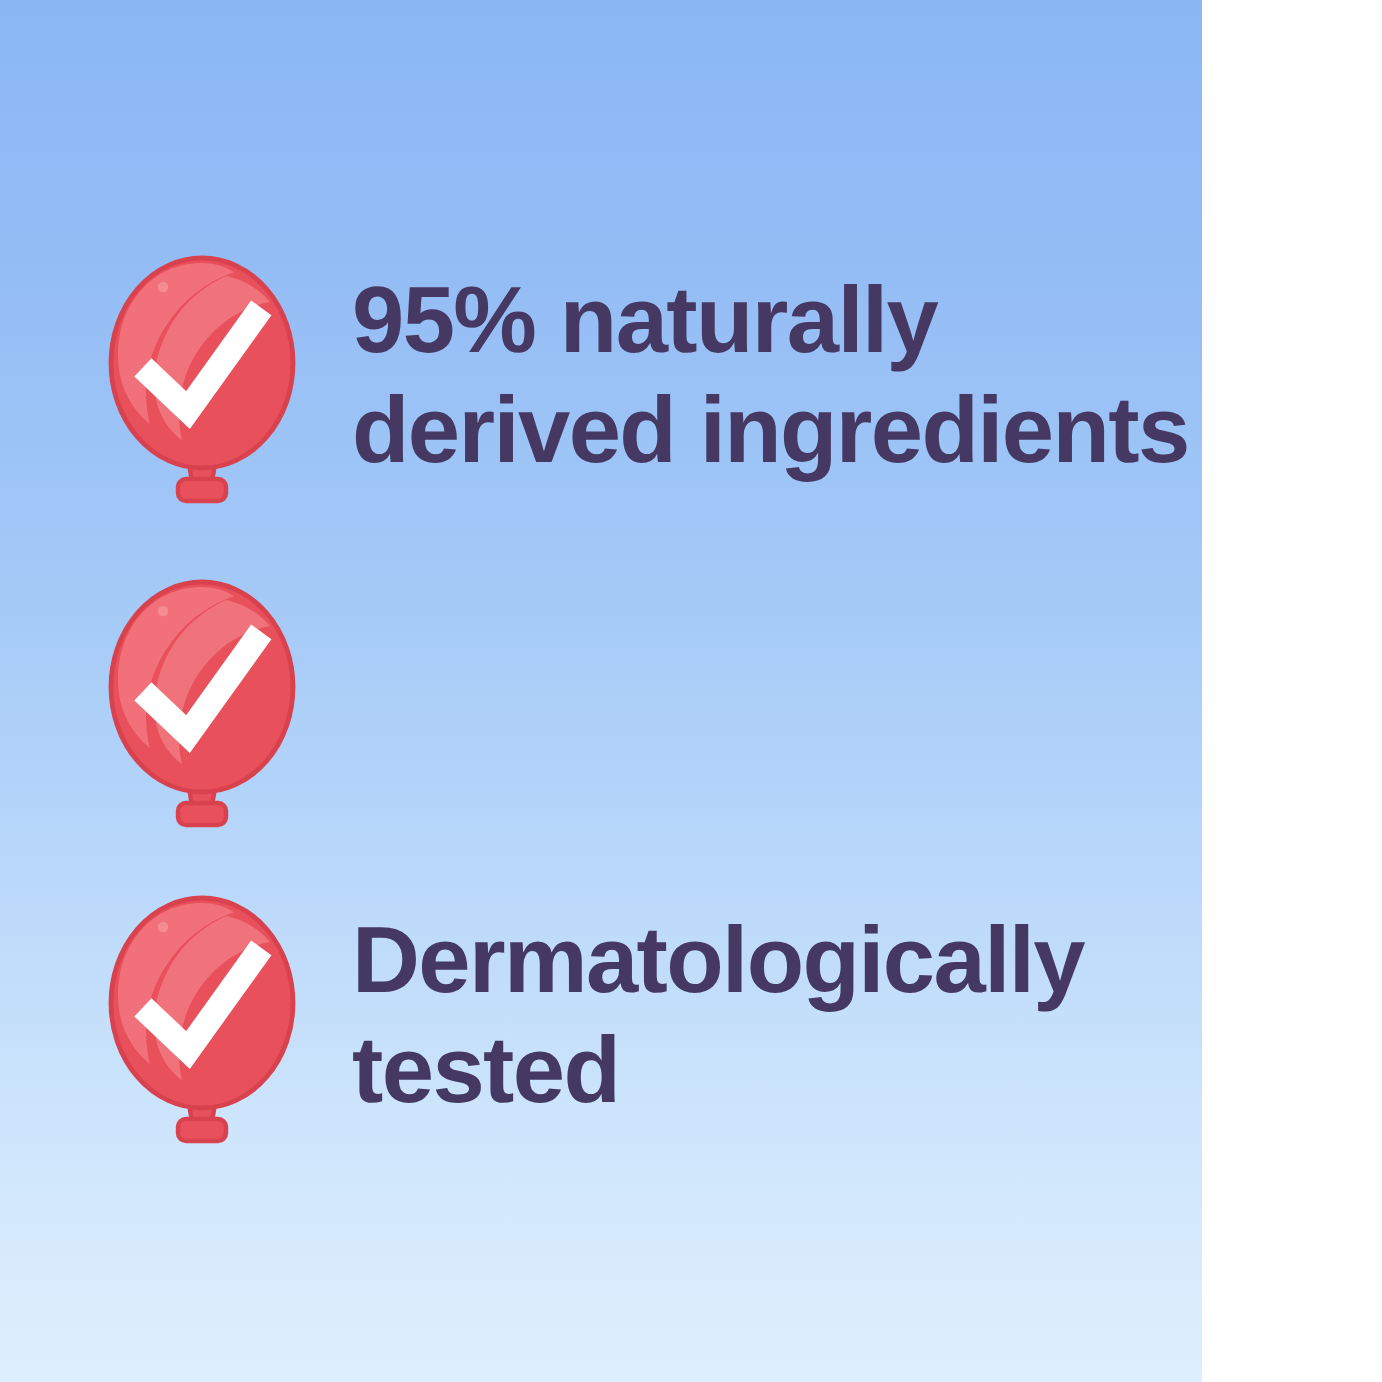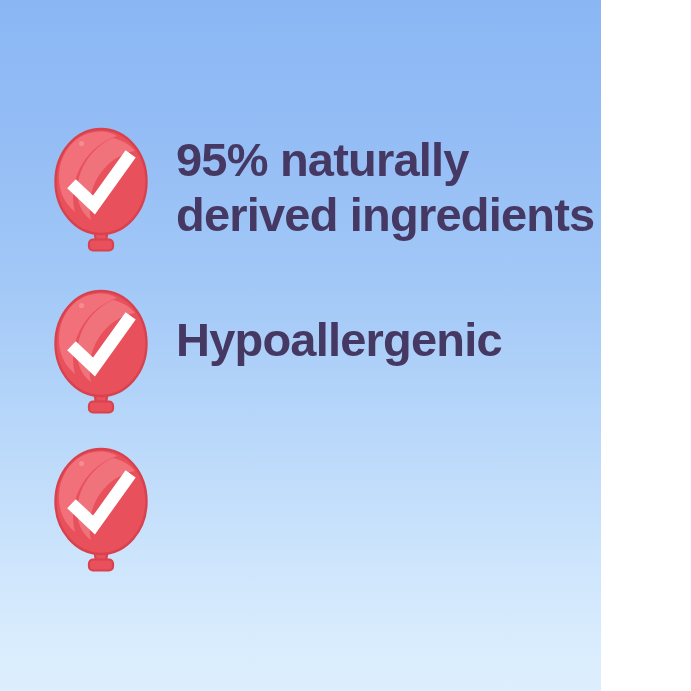--- a/index.html
+++ b/index.html
@@ -119,32 +119,33 @@
         <svg viewBox="0 0 108 134" xmlns="http://www.w3.org/2000/svg" aria-hidden="true">
           <path d="M47.5 106 L60.5 106 L59 115 L49 115 Z" fill="#e8505b" stroke="#d8424e" stroke-width="2.2" stroke-linejoin="round"></path>
           <rect x="42" y="113.5" width="24" height="11" rx="4" fill="#e8505b" stroke="#d8424e" stroke-width="2.2"></rect>
           <ellipse cx="54" cy="55.5" rx="45.5" ry="52.5" fill="#e8505b" stroke="#d8424e" stroke-width="2.4"></ellipse>
           <path d="M54 5.5 C29 5.5 12 26 12 52 C12 66 18 78 28 86 C24 70 26 52 36 37 C44 24 56 15 70 10 C65 7 60 5.5 54 5.5 Z" fill="#f2737c" opacity="0.92"></path>
           <path d="M66 12 C48 20 35 36 31 56 C28 72 33 86 44 94 C40 78 44 58 56 44 C64 34 76 27 88 25 C82 18 75 14 66 12 Z" fill="#f58f95" opacity="0.55"></path>
           <circle cx="34.5" cy="17.5" r="2.6" fill="#f58f95" opacity="0.9"></circle>
           <path d="M29 62 L47 79 L80 33" fill="none" stroke="#ffffff" stroke-width="12.5" stroke-linecap="square" stroke-linejoin="miter"></path>
         </svg>
       </span>
-      <p class="benefit-text">Hypoallergenic</p>
     </li>
 
     <li class="benefit-row row-2">
       <span class="balloon-icon">
         <svg viewBox="0 0 108 134" xmlns="http://www.w3.org/2000/svg" aria-hidden="true">
           <path d="M47.5 106 L60.5 106 L59 115 L49 115 Z" fill="#e8505b" stroke="#d8424e" stroke-width="2.2" stroke-linejoin="round"></path>
           <rect x="42" y="113.5" width="24" height="11" rx="4" fill="#e8505b" stroke="#d8424e" stroke-width="2.2"></rect>
           <ellipse cx="54" cy="55.5" rx="45.5" ry="52.5" fill="#e8505b" stroke="#d8424e" stroke-width="2.4"></ellipse>
           <path d="M54 5.5 C29 5.5 12 26 12 52 C12 66 18 78 28 86 C24 70 26 52 36 37 C44 24 56 15 70 10 C65 7 60 5.5 54 5.5 Z" fill="#f2737c" opacity="0.92"></path>
           <path d="M66 12 C48 20 35 36 31 56 C28 72 33 86 44 94 C40 78 44 58 56 44 C64 34 76 27 88 25 C82 18 75 14 66 12 Z" fill="#f58f95" opacity="0.55"></path>
           <circle cx="34.5" cy="17.5" r="2.6" fill="#f58f95" opacity="0.9"></circle>
           <path d="M29 62 L47 79 L80 33" fill="none" stroke="#ffffff" stroke-width="12.5" stroke-linecap="square" stroke-linejoin="miter"></path>
         </svg>
       </span>
+      <p class="benefit-text">Dermatologically
+tested</p>
     </li>
 
   </ul>
 
 </div>
 
 </body></html>

